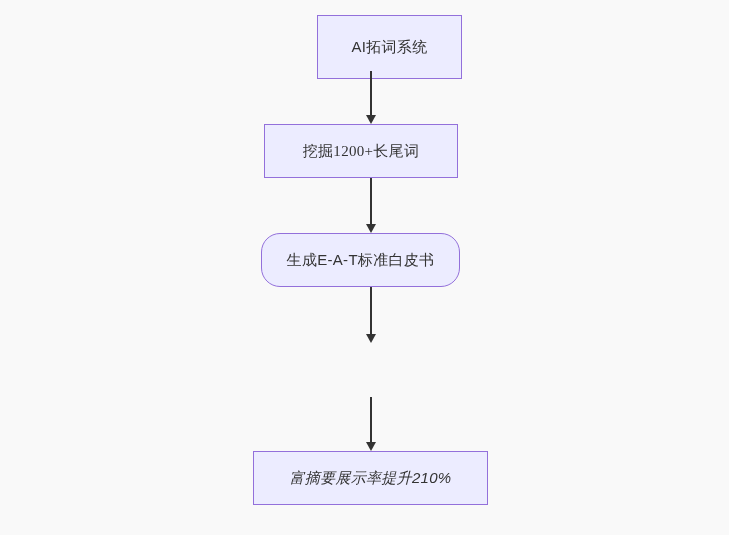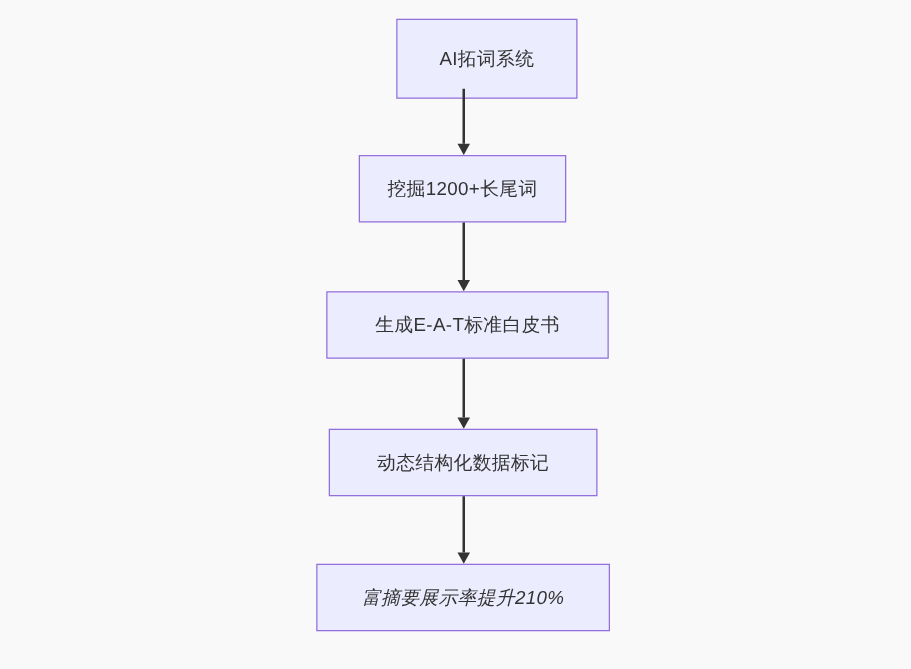--- a/index.html
+++ b/index.html
@@ -27,22 +27,22 @@
     border: 1.4px solid var(--node-border);
     color: var(--text);
     font-size: 15px;
     display: flex;
     align-items: center;
     justify-content: center;
     text-align: center;
     letter-spacing: 0.3px;
   }
   .n1 { left: 298px; top: 15px;  width: 145px; height: 64px; margin-left: 19px; }
-  .n2 { left: 287px; top: 124px; width: 166px; height: 54px; }
-  .n3 { left: 261px; top: 233px; width: 226px; height: 54px; }
+  .n2 { left: 264px; top: 124px; width: 194px; height: 54px; font-family: Liberation Serif, serif; }
+  .n3 { left: 261px; top: 233px; width: 199px; height: 54px; border-radius: 19px; }
   .n4 { left: 263px; top: 343px; width: 215px; height: 54px; }
   .n5 { left: 253px; top: 451px; width: 235px; height: 54px; font-style: italic; }
 
   .edge {
     position: absolute;
     left: 364px;
     width: 13px;
     display: flex;
     flex-direction: column;
     align-items: center;
@@ -88,23 +88,20 @@
 
   <div class="node n3">
     <span>生成E-A-T标准白皮书</span>
   </div>
 
   <div class="edge e3">
     <div class="edge-line"></div>
     <div class="edge-head"></div>
   </div>
 
-  <div class="node n4">
-    <span>动态结构化数据标记</span>
-  </div>
 
   <div class="edge e4">
     <div class="edge-line"></div>
     <div class="edge-head"></div>
   </div>
 
   <div class="node n5">
     <span>富摘要展示率提升210%</span>
   </div>
 

